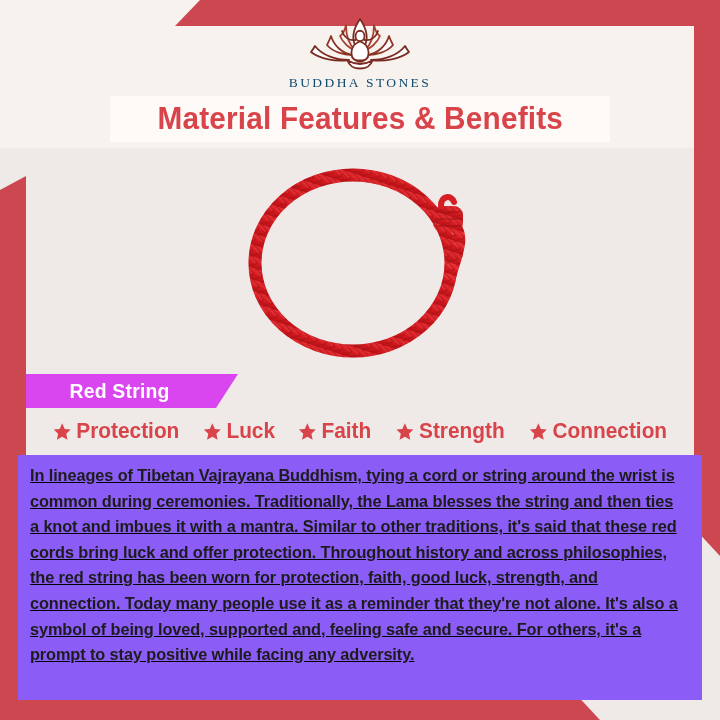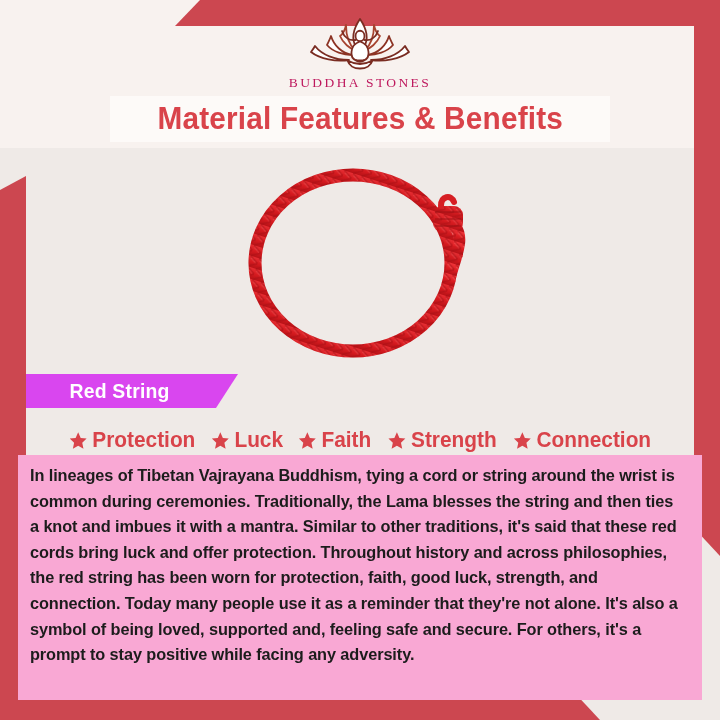--- a/index.html
+++ b/index.html
@@ -56,21 +56,21 @@
   .logo-wrap{
     position:absolute;left:0;top:14px;width:720px;
     display:flex;flex-direction:column;align-items:center;
   }
   .logo-mark{width:120px;height:58px;display:block;}
   .logo-text{
     margin-top:3px;
     font-family:"Liberation Serif",serif;
     font-size:13.5px;
     letter-spacing:2.4px;
-    color:#be185d;
+    color:#0c4a6e;
     font-weight:400;
   }
 
   
   .title-banner{
     position:absolute;left:110px;top:96px;width:500px;height:46px;
     background:#fdfaf8;
     display:flex;align-items:center;justify-content:center;
   }
   .title-text{
@@ -99,40 +99,41 @@
   }
   .ribbon-text{
     color:#ffffff;font-weight:bold;font-size:20px;
     margin-left:42px;letter-spacing:.2px;
     transform:scaleX(.97);
   }
 
   
   .benefits{
     position:absolute;left:26px;top:419px;width:668px;height:34px;
-    display:flex;align-items:flex-end;justify-content:center;
-    gap:0;
+    display:flex;align-items:flex-start;justify-content:center;
+    gap:8px;
   }
   .benefit{
     display:flex;align-items:center;
     color:#d9434a;font-weight:bold;font-size:21.5px;
     white-space:nowrap;
     transform:scaleX(.97);
   }
   .benefit + .benefit{margin-left:13px;}
   .star{
     display:inline-block;width:19px;height:19px;margin-right:5px;flex:none;
   }
 
   
   .text-panel{
     position:absolute;left:18px;top:455px;width:684px;height:245px;
-    background:#f9a8d4;
+    background:#8b5cf6;
     padding:8px 14px 0 12px;
     box-sizing:border-box;
+    text-decoration:underline;
   }
   .body-text{
     margin:0;
     font-size:16.4px;
     line-height:25.6px;
     font-weight:bold;
     color:#1c1c1c;
     letter-spacing:-.1px;
     text-align:left;
     transform:scaleX(.995);

